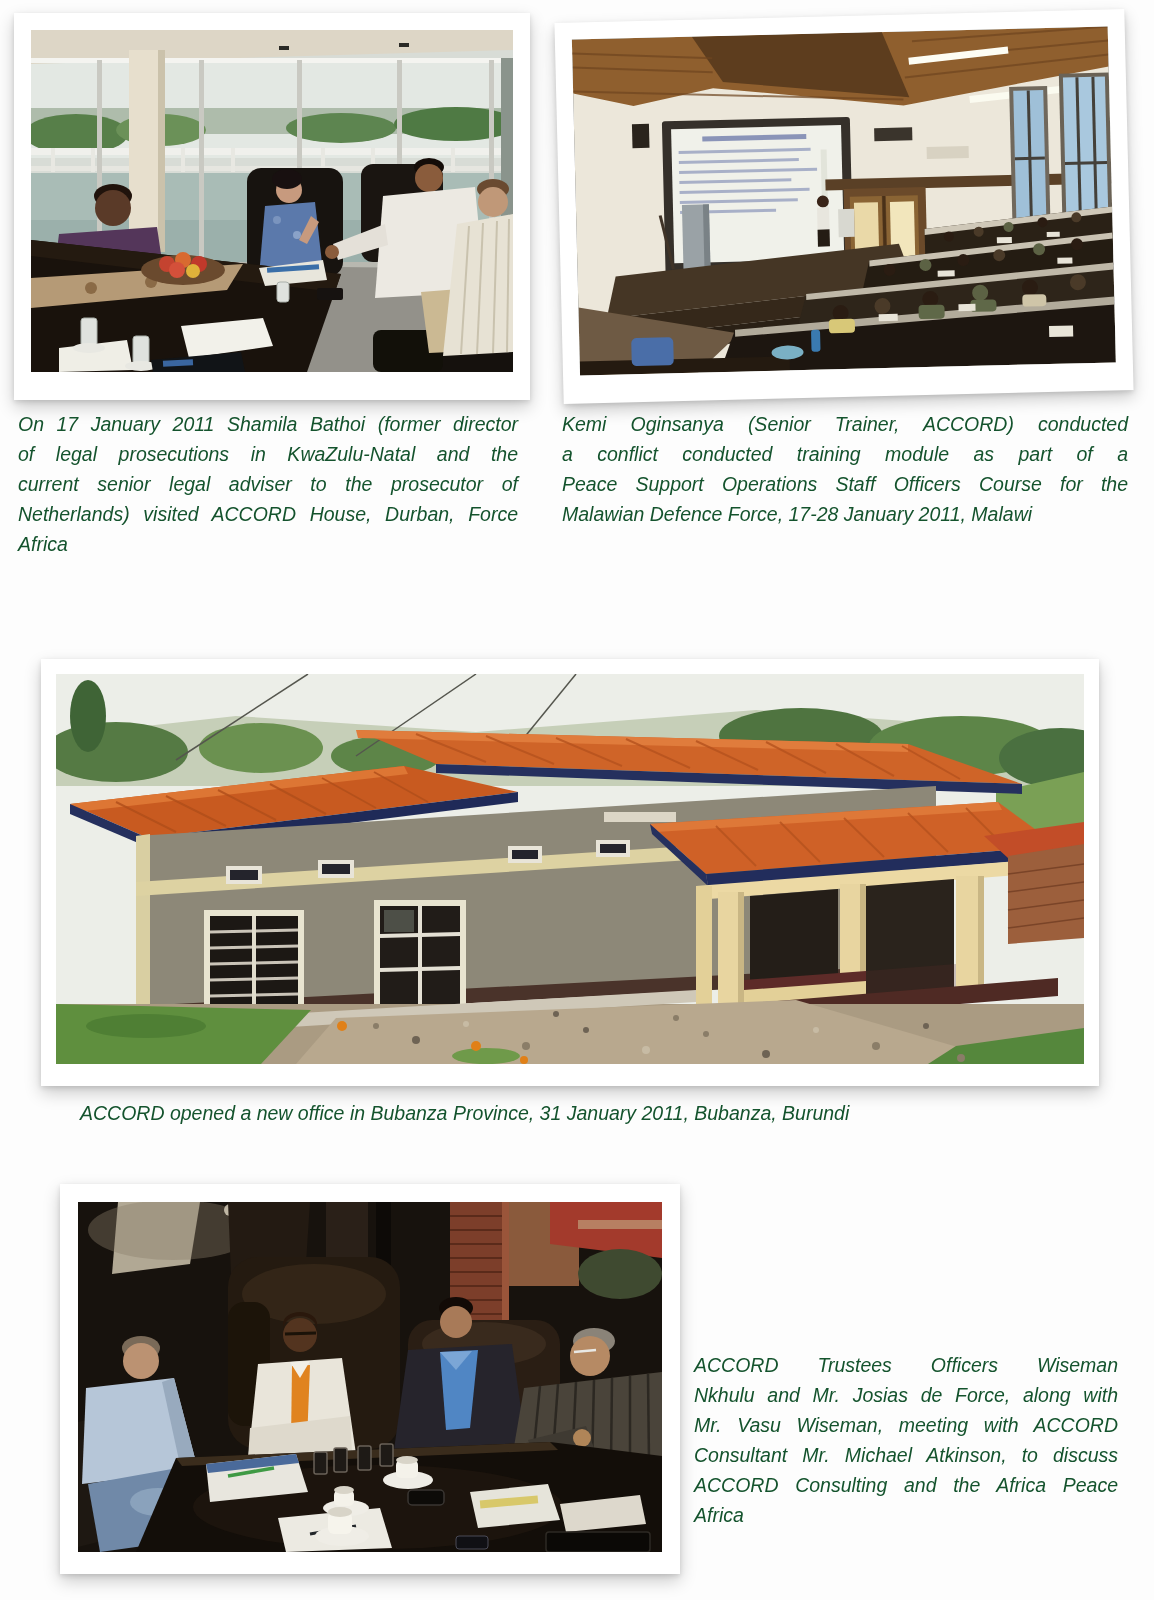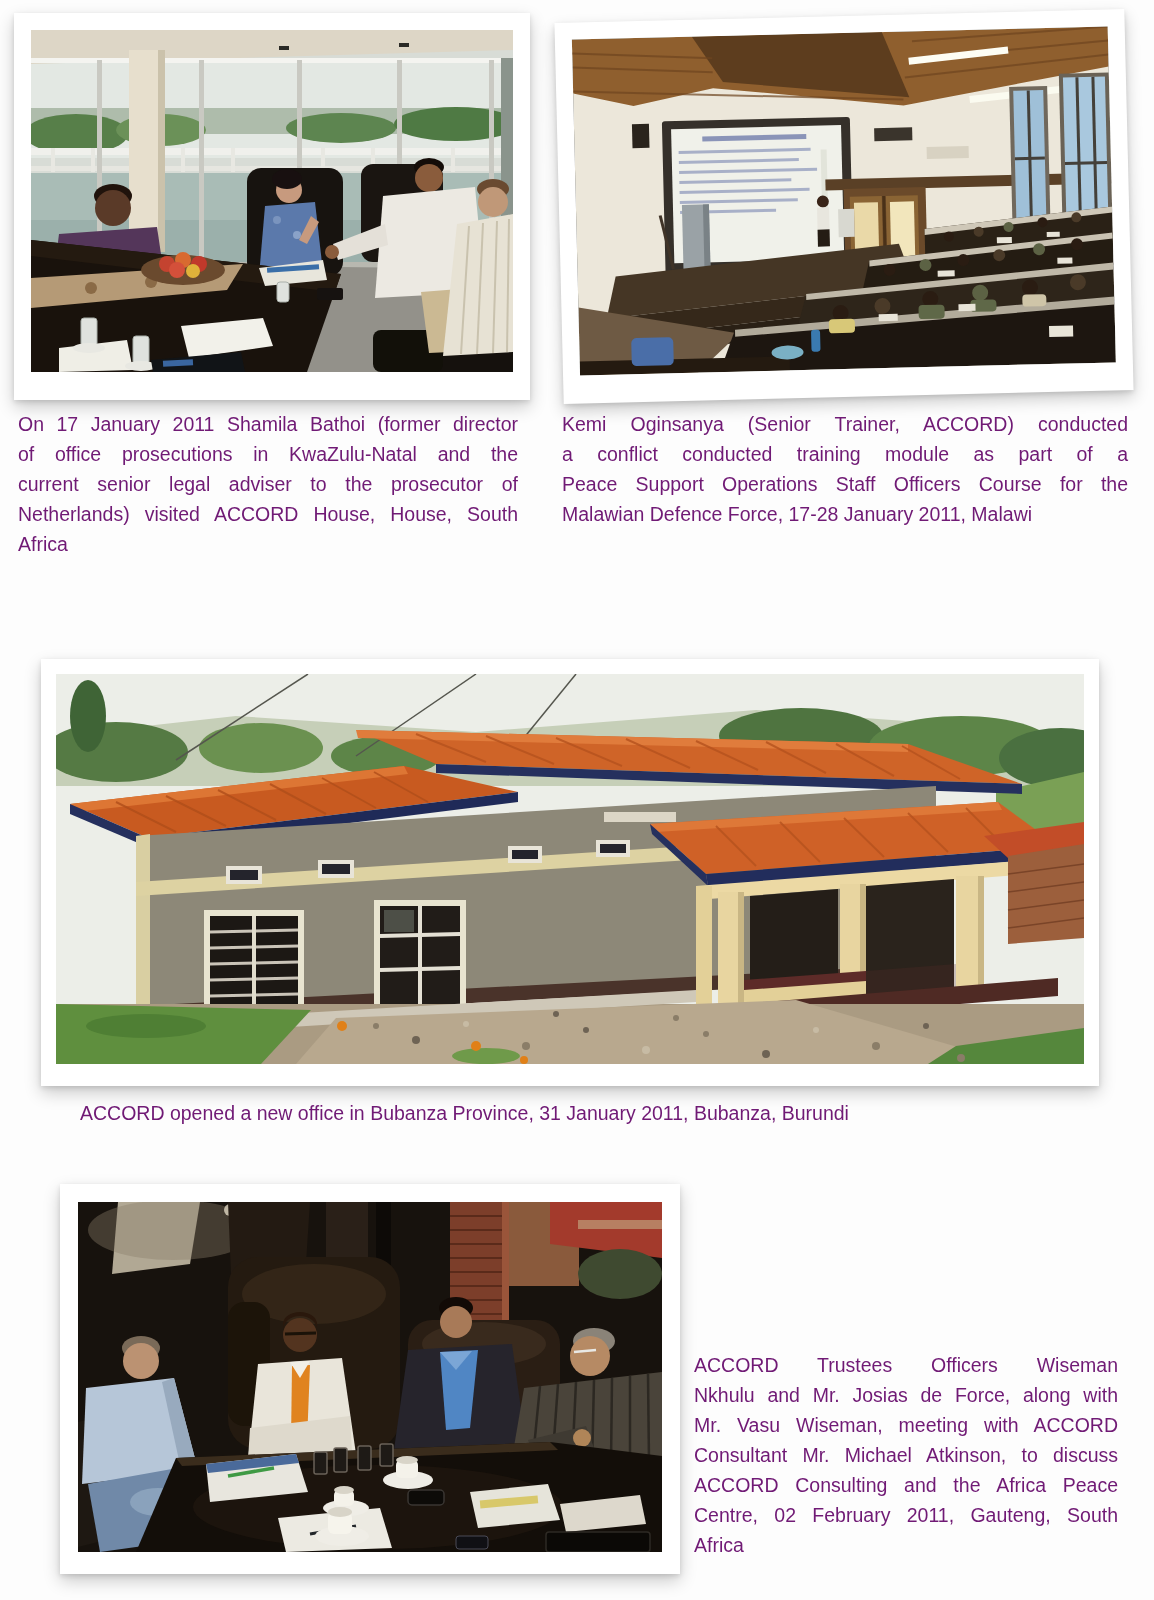--- a/index.html
+++ b/index.html
@@ -9,22 +9,22 @@
     font-family:"Liberation Sans", sans-serif;
     overflow:hidden;
   }
   .polaroid{
     position:absolute;background:#ffffff;
     box-shadow:0 7px 16px rgba(0,0,0,.20), 0 2px 5px rgba(0,0,0,.12);
   }
   .photo{background:#9a9a94;overflow:hidden;}
   .photo svg{display:block;}
   .caption{
-    position:absolute;color:#701a75;
-    font-size:19.5px;line-height:30px;letter-spacing:0;
+    position:absolute;color:#14532d;
+    font-size:19.5px;line-height:30px;letter-spacing:0;font-style:italic;
   }
   .cap-line{display:block;}
   .jl{text-align:justify;text-align-last:justify;}
   .ll{text-align:center;text-align-last:left;}
 </style>
 </head>
 <body>
 
 <div class="polaroid" style="left:14px;top:13px;width:516px;height:387px;padding:0;">
   <div class="photo" style="position:absolute;left:17px;top:17px;width:482px;height:342px;">
@@ -137,23 +137,23 @@
         <ellipse cx="58" cy="318" rx="16" ry="5" fill="#e8e8e2"></ellipse>
         <ellipse cx="110" cy="336" rx="16" ry="5" fill="#e8e8e2"></ellipse>
         <polygon points="120,330 210,322 214,342 122,342" fill="#111417"></polygon>
         <rect x="132" y="330" width="30" height="6" fill="#3a66a0" transform="rotate(-3 147 333)"></rect>
       </g>
     </svg>
   </div>
 </div>
 <div class="caption" style="left:18px;top:409px;width:500px;">
   <span class="cap-line jl">On 17 January 2011 Shamila Bathoi (former director</span>
-  <span class="cap-line jl">of office prosecutions in KwaZulu-Natal and the</span>
+  <span class="cap-line jl">of legal prosecutions in KwaZulu-Natal and the</span>
   <span class="cap-line jl">current senior legal adviser to the prosecutor of</span>
-  <span class="cap-line jl">Netherlands) visited ACCORD House, House, South</span>
+  <span class="cap-line jl">Netherlands) visited ACCORD House, Durban, Force</span>
   <span class="cap-line ll">Africa</span>
 </div>
 
 <div class="polaroid" style="left:559px;top:16px;width:570px;height:381px;transform:rotate(-1.4deg);transform-origin:50% 50%;">
   <div class="photo" style="position:absolute;left:17px;top:17px;width:536px;height:336px;">
     <svg width="536" height="336" viewBox="0 0 536 336" role="img" aria-label="Lecture hall with sloped wooden ceiling, projection screen showing a slide, a presenter on stage and tiered rows of uniformed course participants">
       <rect x="0" y="0" width="536" height="336" fill="#ece7da"></rect>
       <g>
         <polygon points="0,0 536,0 536,40 330,74 140,52 60,68 0,54" fill="#8f5f2e"></polygon>
         <polygon points="120,0 310,0 336,66 150,46" fill="#5d3d1e"></polygon>
@@ -572,15 +572,14 @@
       </g>
     </svg>
   </div>
 </div>
 <div class="caption" style="left:694px;top:1350px;width:424px;">
   <span class="cap-line jl">ACCORD Trustees Officers Wiseman</span>
   <span class="cap-line jl">Nkhulu and Mr. Josias de Force, along with</span>
   <span class="cap-line jl">Mr. Vasu Wiseman, meeting with ACCORD</span>
   <span class="cap-line jl">Consultant Mr. Michael Atkinson, to discuss</span>
   <span class="cap-line jl">ACCORD Consulting and the Africa Peace</span>
-  <span class="cap-line jl">Centre, 02 February 2011, Gauteng, South</span>
   <span class="cap-line ll">Africa</span>
 </div>
 
 </body></html>

